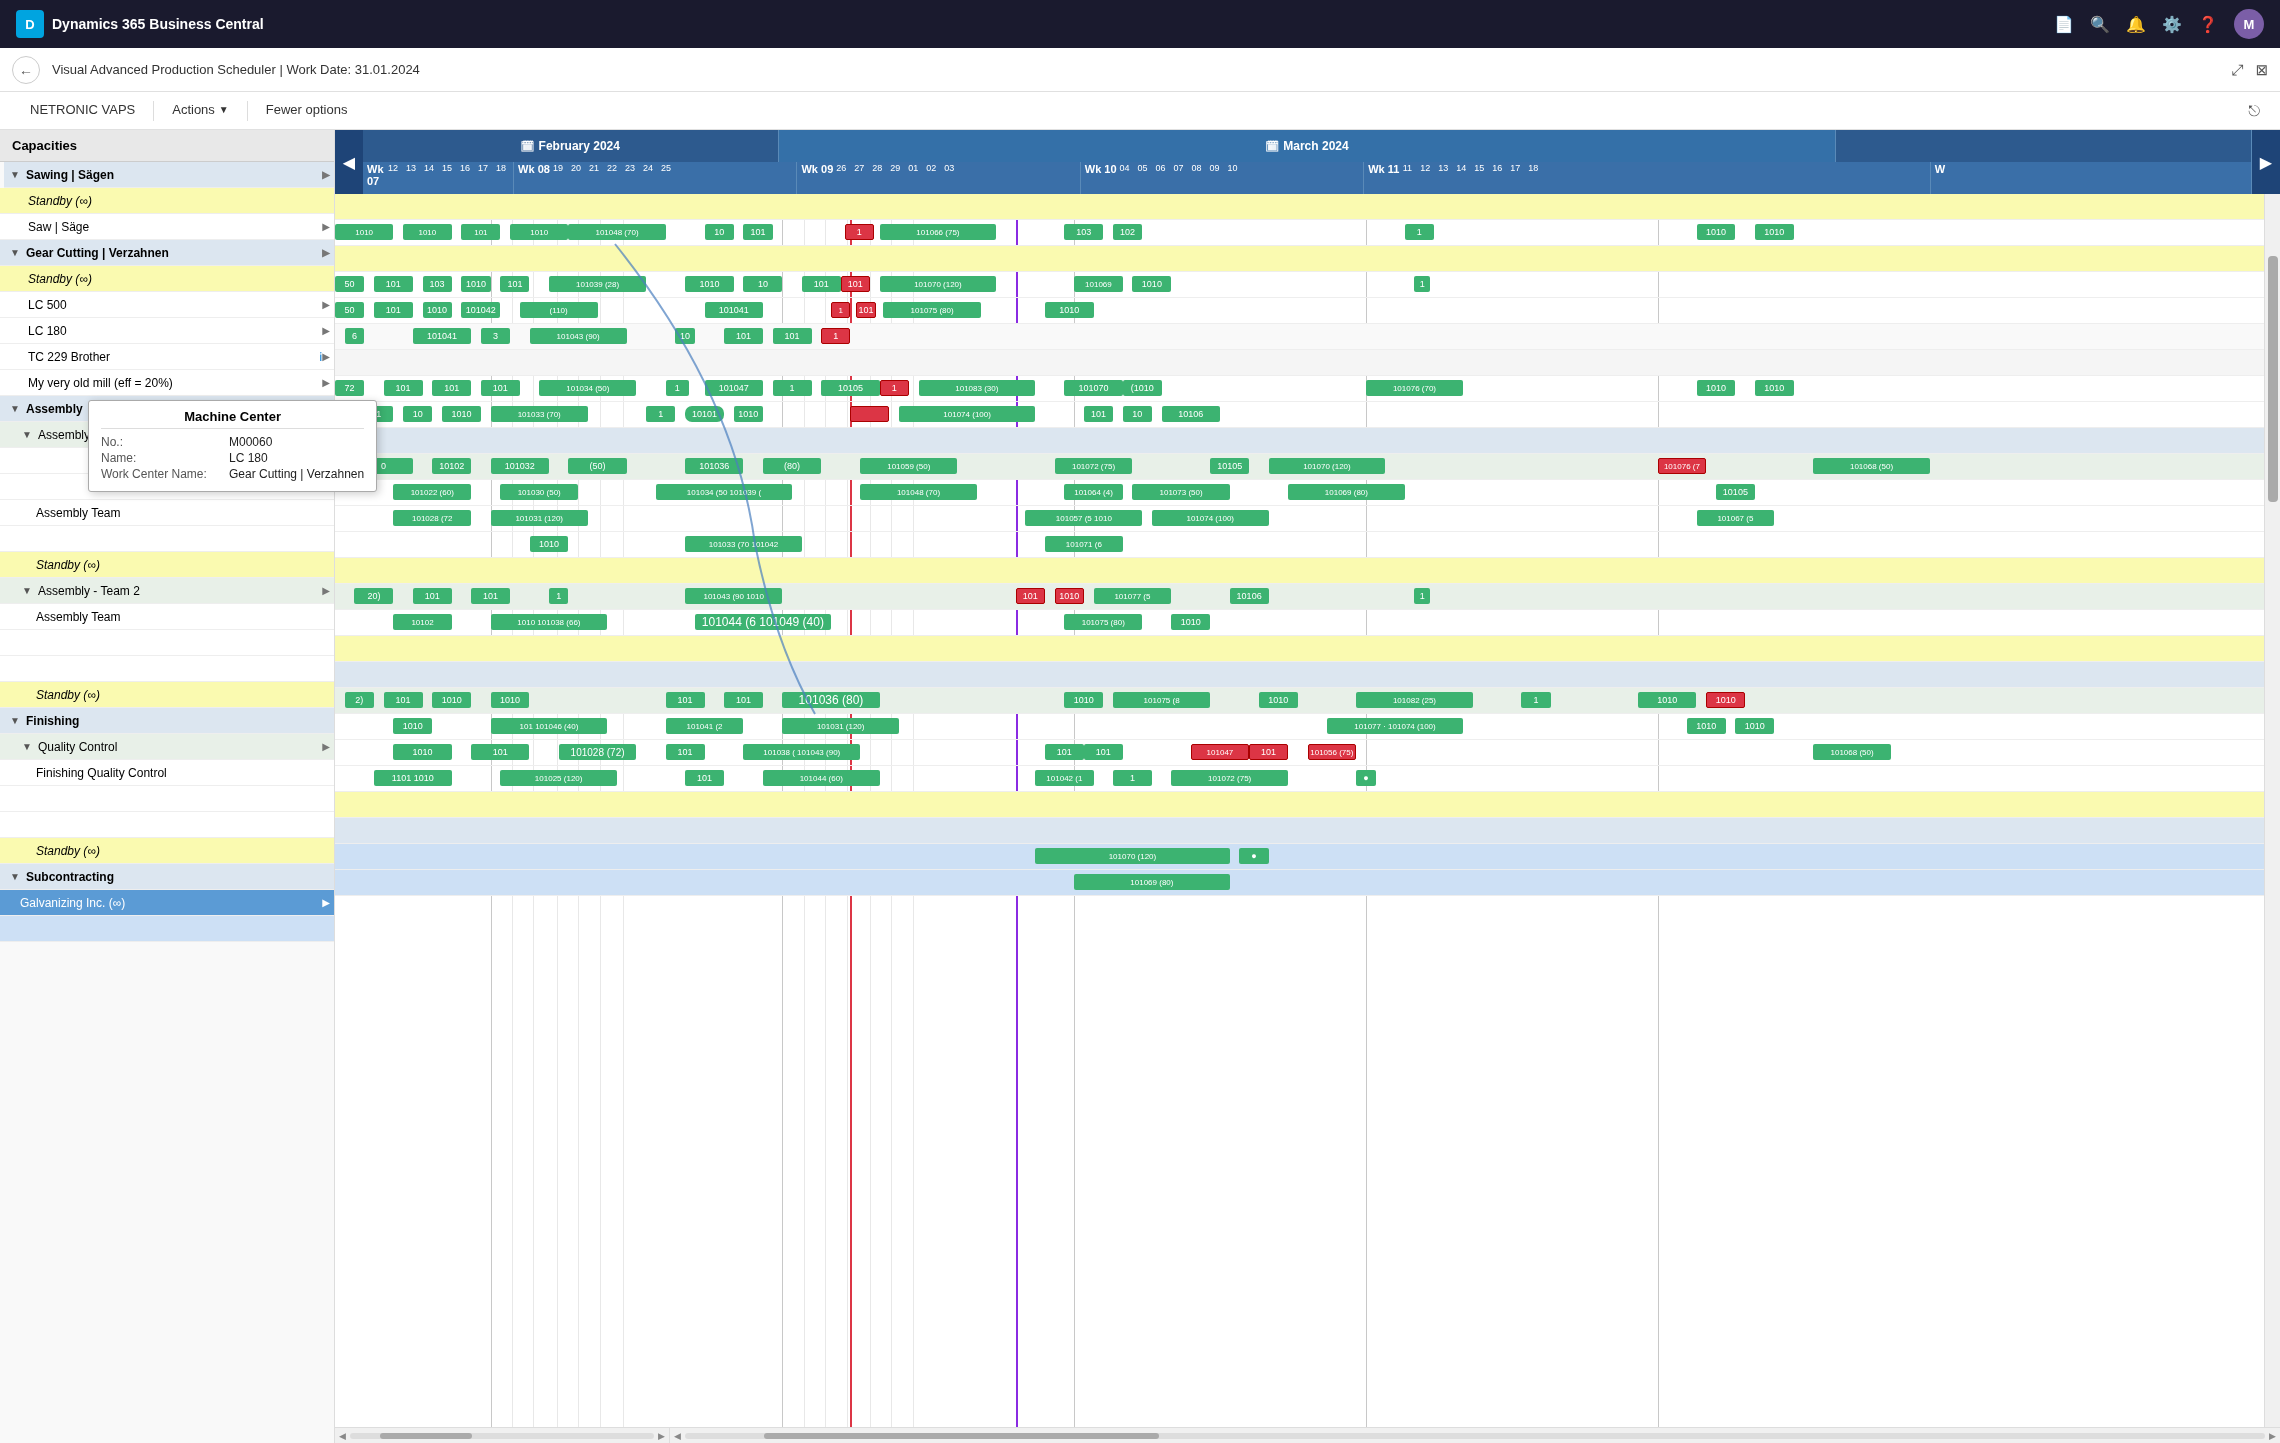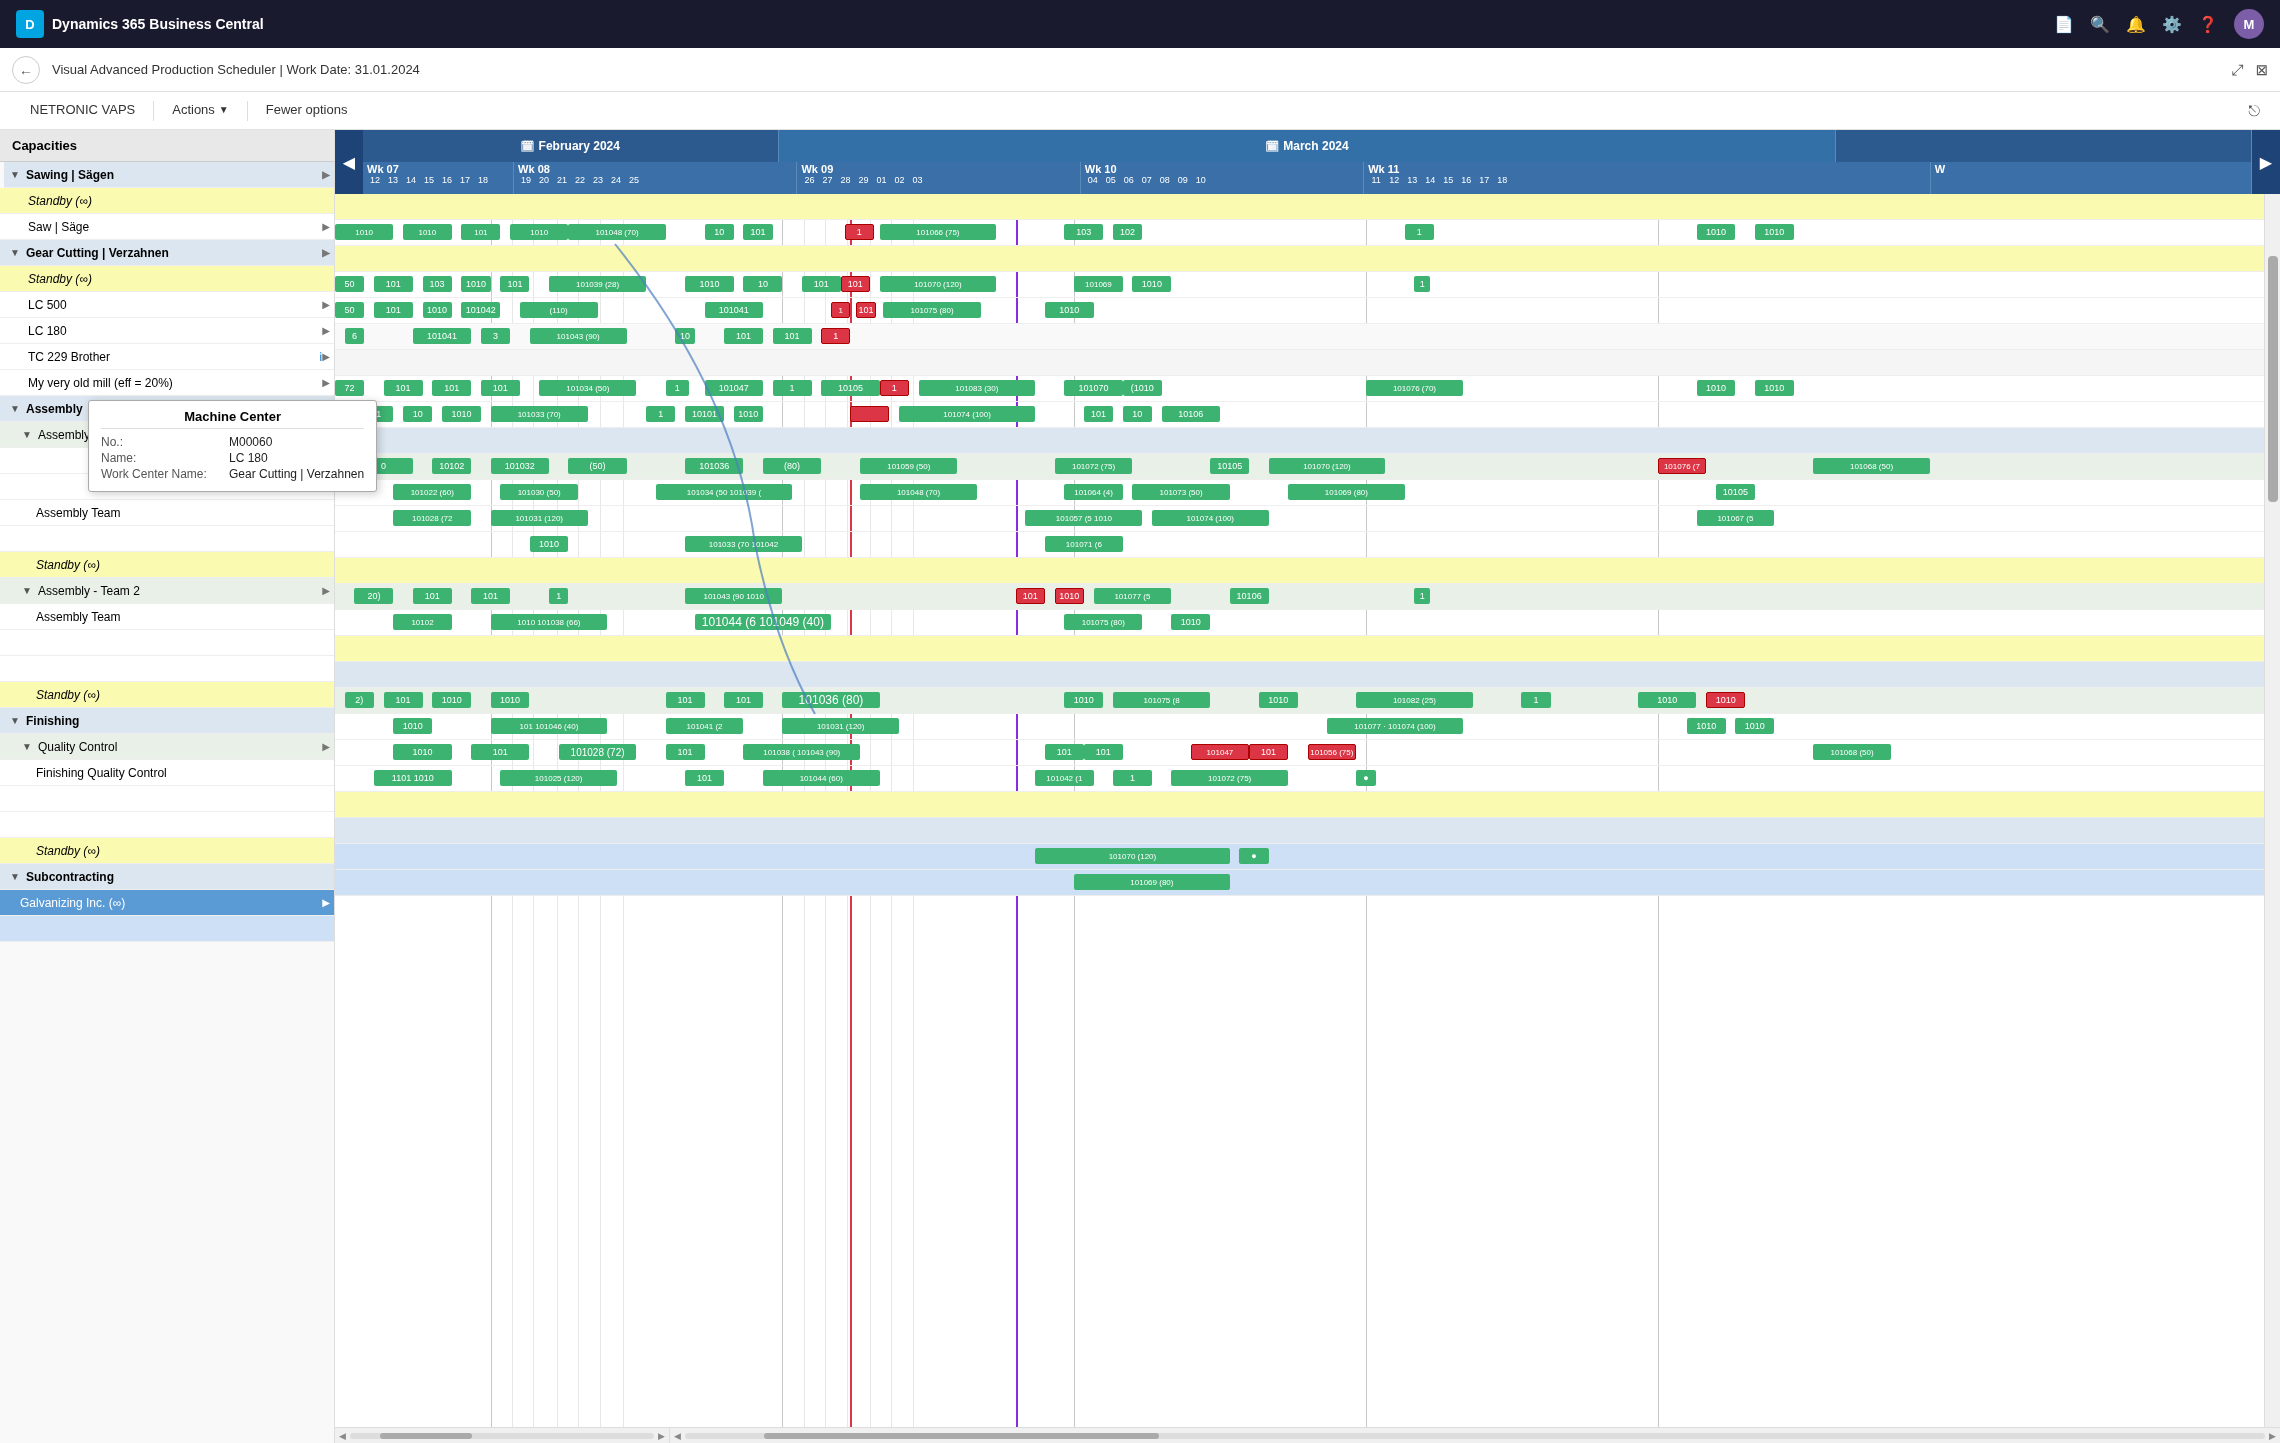--- a/index.html
+++ b/index.html
@@ -235,21 +235,21 @@
       font-size: 12px;
       font-weight: 600;
       padding: 0 8px;
       white-space: nowrap;
     }
     .month-segment.march { background: #3470a8; }
     .month-segment.feb { background: #2d5a8e; }
 
     .week-segment {
       display: inline-flex;
-      flex-direction: column;
+      flex-direction: row;
       align-items: flex-start;
       height: 32px;
       border-right: 1px solid #5a8ab8;
       padding: 1px 4px;
       font-size: 10px;
       overflow: hidden;
       vertical-align: top;
     }
     .week-label { font-weight: 600; font-size: 11px; }
     .day-labels { display: flex; font-size: 9px; gap: 2px; }
@@ -739,21 +739,21 @@
         <div class="gantt-bar bar-green" style="left:70%; width:2%;">1010</div>
         <div class="gantt-bar bar-green" style="left:73%; width:2%;">1010</div>
       </div>
 
       <div class="gantt-row" style="height:26px; position:relative;">
         <div class="gantt-bar bar-green" style="left:1%; width:2%;">101</div>
         <div class="gantt-bar bar-green" style="left:3.5%; width:1.5%;">10</div>
         <div class="gantt-bar bar-green" style="left:5.5%; width:2%;">1010</div>
         <div class="gantt-bar bar-green" style="left:8%; width:5%; font-size:8px;">101033 (70)</div>
         <div class="gantt-bar bar-green" style="left:16%; width:1.5%;">1</div>
-        <div class="gantt-bar bar-green" style="left:18%; width:2%;">10101</div>
+        <div class="gantt-bar bar-green" style="left:18%; width:2%;border-radius:7px;">10101</div>
         <div class="gantt-bar bar-green" style="left:20.5%; width:1.5%;">1010</div>
         <div class="gantt-bar bar-red" style="left:26.5%; width:2%;"></div>
         <div class="gantt-bar bar-green" style="left:29%; width:7%; font-size:8px;">101074 (100)</div>
         <div class="gantt-bar bar-green" style="left:38.5%; width:1.5%;">101</div>
         <div class="gantt-bar bar-green" style="left:40.5%; width:1.5%;">10</div>
         <div class="gantt-bar bar-green" style="left:42.5%; width:3%;">10106</div>
       </div>
 
       <div class="gantt-row group-bg" style="height:26px;"></div>
 

